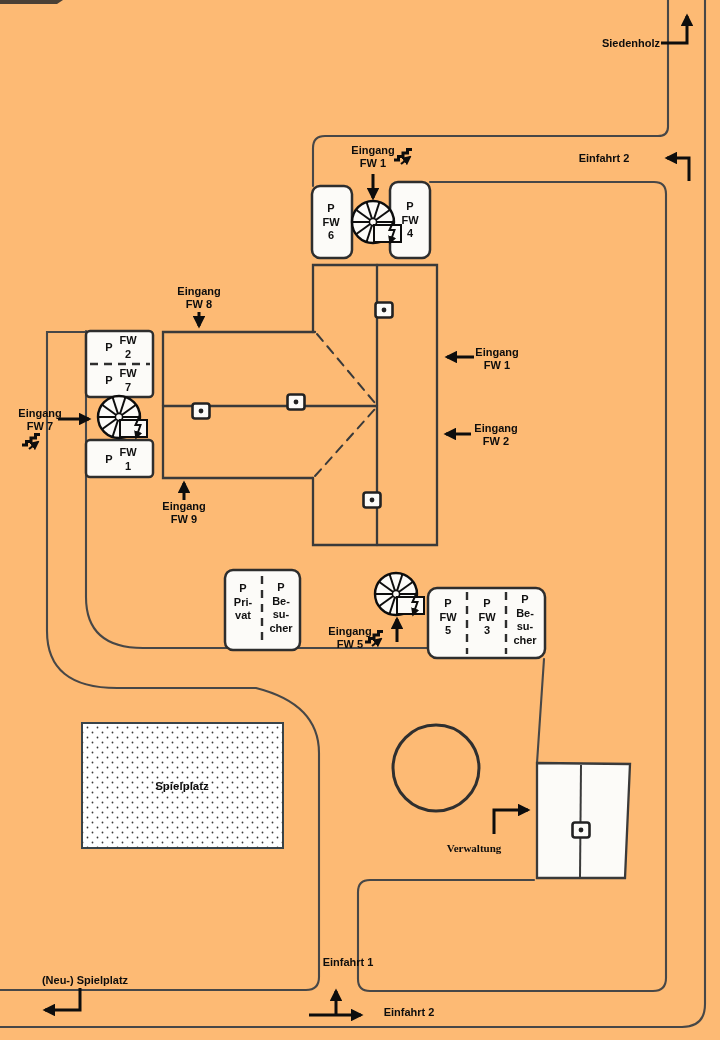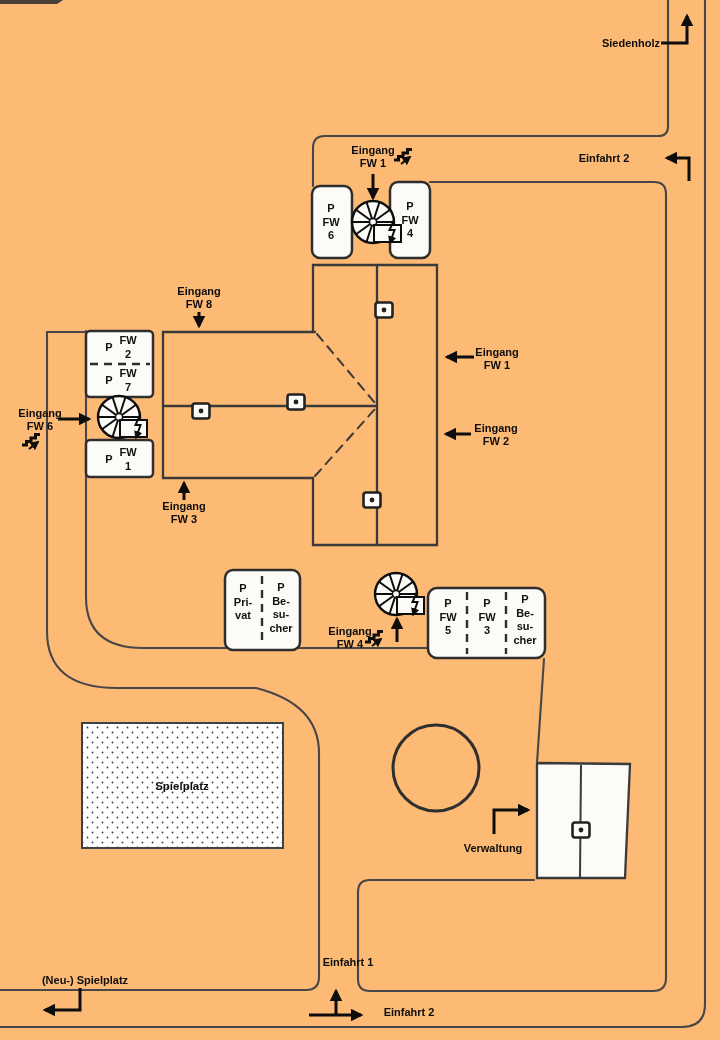--- a/index.html
+++ b/index.html
@@ -152,39 +152,39 @@
 <div class="lbl" style="left:373px;top:157px;">
   <span>Eingang</span>
   <span>FW 1</span>
 </div>
 <div class="lbl" style="left:199px;top:298px;">
   <span>Eingang</span>
   <span>FW 8</span>
 </div>
 <div class="lbl" style="left:40px;top:420px;">
   <span>Eingang</span>
-  <span>FW 6</span>
+  <span>FW 7</span>
 </div>
 <div class="lbl" style="left:184px;top:513px;">
   <span>Eingang</span>
-  <span>FW 3</span>
+  <span>FW 9</span>
 </div>
 <div class="lbl" style="left:497px;top:359px;">
   <span>Eingang</span>
   <span>FW 1</span>
 </div>
 <div class="lbl" style="left:496px;top:435px;">
   <span>Eingang</span>
   <span>FW 2</span>
 </div>
 <div class="lbl" style="left:350px;top:638px;">
   <span>Eingang</span>
-  <span>FW 4</span>
-</div>
-<div class="lbl" style="left:493px;top:848px;">
+  <span>FW 5</span>
+</div>
+<div class="lbl" style="left:474px;top:848px;font-family:Liberation Serif, serif;">
   <span>Verwaltung</span>
 </div>
 <div class="lbl" style="left:348px;top:962px;">
   <span>Einfahrt 1</span>
 </div>
 <div class="lbl" style="left:409px;top:1012px;">
   <span>Einfahrt 2</span>
 </div>
 <div class="lbl" style="left:85px;top:980px;">
   <span>(Neu-) Spielplatz</span>

